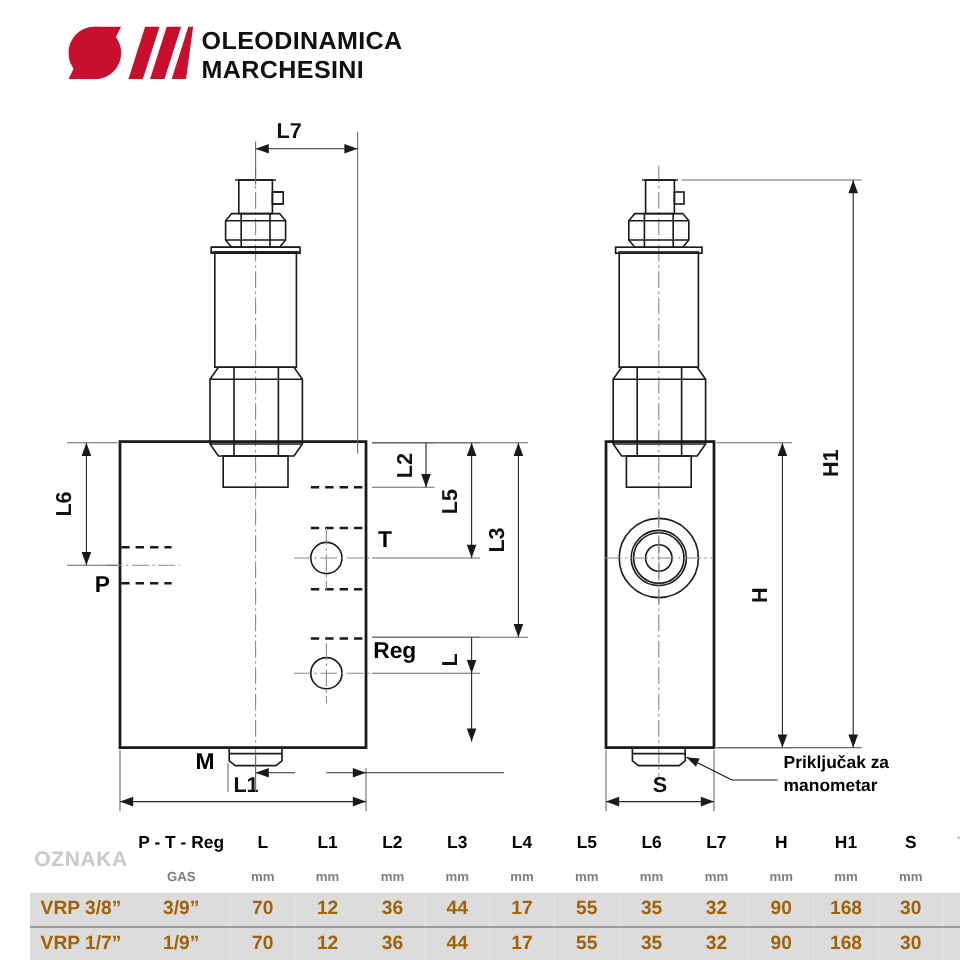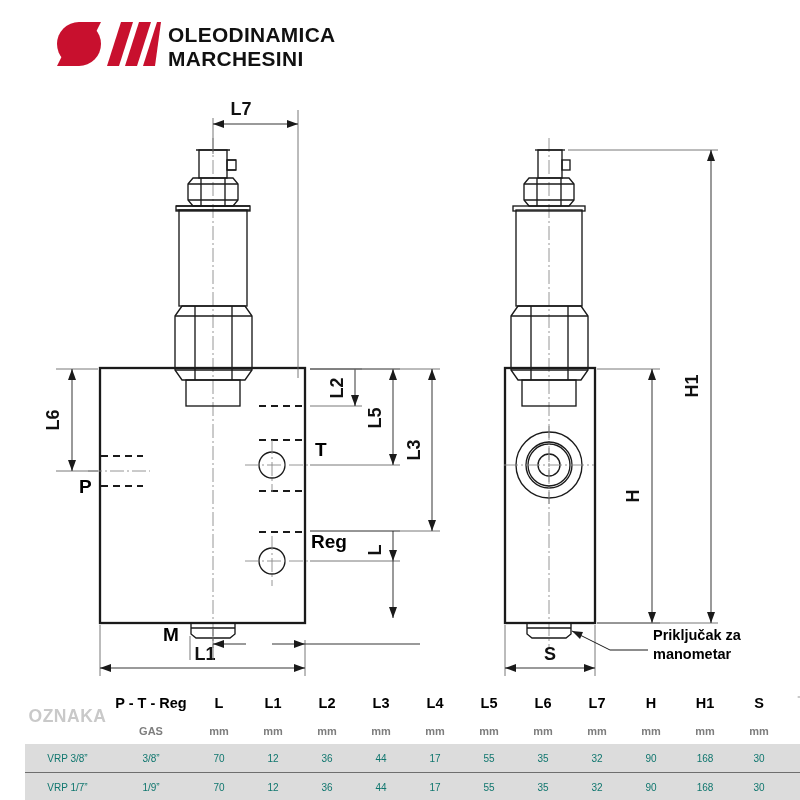--- a/index.html
+++ b/index.html
@@ -61,21 +61,21 @@
     font-size:11px;font-weight:bold;color:#7d7d7d;height:26px;
   }
   .th-big{
     font-size:17.5px;font-weight:bold;color:#c9c9c9;
     letter-spacing:0.5px;
   }
   .th-big-sub{
     font-size:11.5px;color:#9a9a9a;
   }
   .row-data td{
-    font-size:10px;font-weight:normal;color:#0f766e;height:28px;
+    font-size:16px;font-weight:bold;color:#a16207;height:28px;
     background:#dcdcdc;
   }
   .row-data.first td{border-bottom:1.4px solid #6e6e6e;}
   .row-data td.first-col{text-align:left;padding-left:14px;}
   .hdr-first-col{text-align:left;padding-left:8px;}
 
   svg{display:block;}
   .ln{stroke:#1a1a1a;fill:none;}
   .thick{stroke-width:2.3;}
   .med{stroke-width:1.35;}
@@ -409,21 +409,21 @@
       <td class="th-unit">mm</td>
       <td class="th-unit">mm</td>
       <td class="th-unit">mm</td>
       <td class="th-unit">mm</td>
       <td class="th-unit">mm</td>
       <td class="th-unit th-big-sub">Kg</td>
     </tr>
 
     <tr class="row-data first">
       <td class="first-col">VRP 3/8”</td>
-      <td>3/8”</td>
+      <td>3/9”</td>
       <td>70</td>
       <td>12</td>
       <td>36</td>
       <td>44</td>
       <td>17</td>
       <td>55</td>
       <td>35</td>
       <td>32</td>
       <td>90</td>
       <td>168</td>

